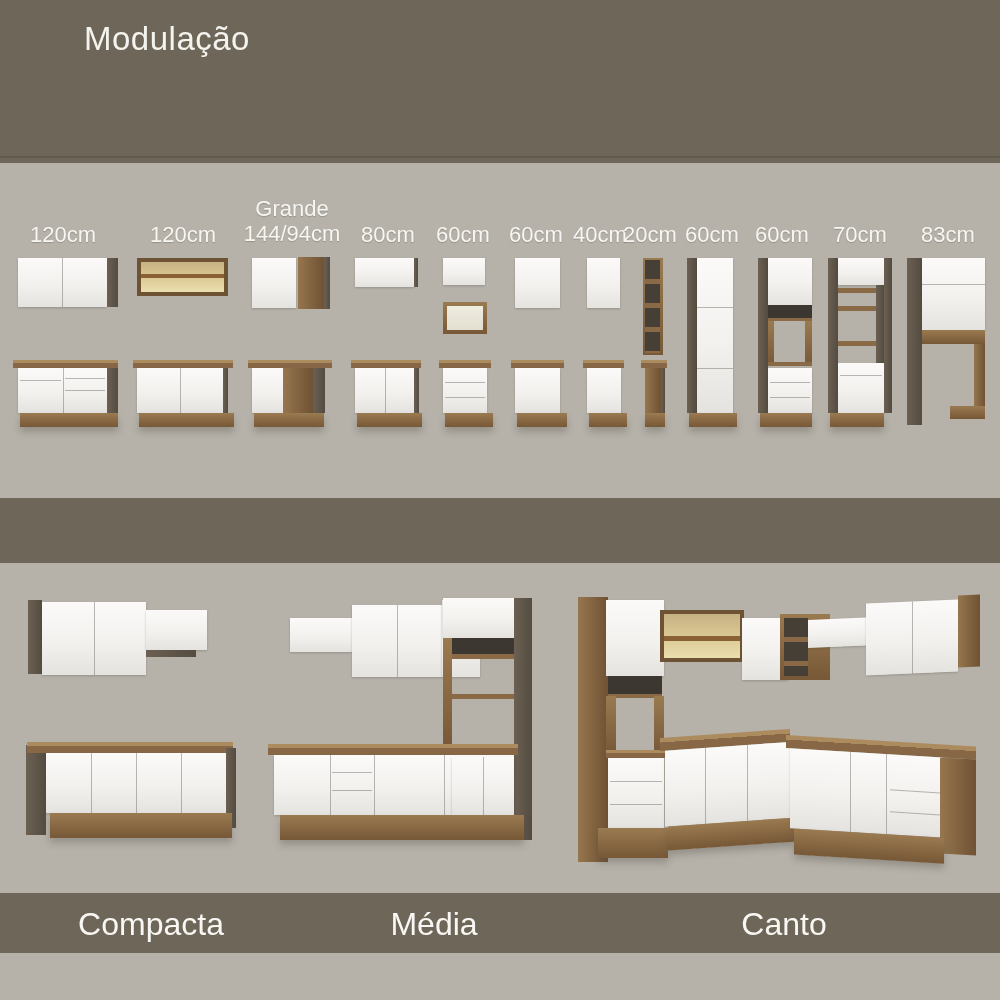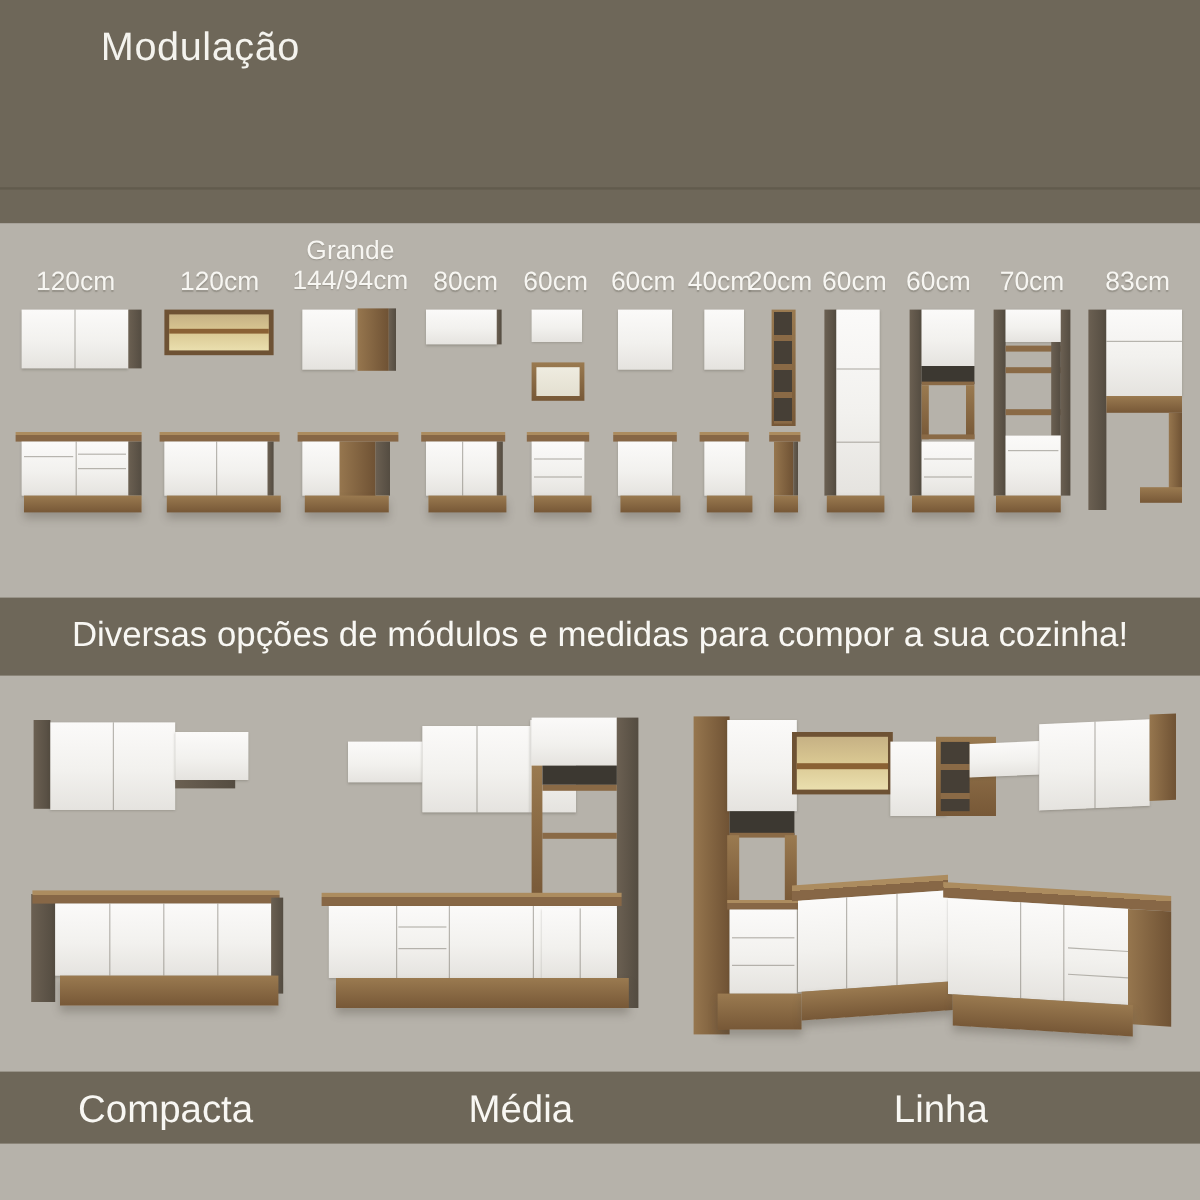--- a/index.html
+++ b/index.html
@@ -40,21 +40,21 @@
   .lnv{position:absolute;width:1px;background:rgba(120,115,105,.5)}
   .lnh{position:absolute;height:1px;background:rgba(120,115,105,.5)}
   .lnw{position:absolute;background:var(--wood)}
   .plnth{box-shadow:0 5px 7px rgba(80,75,65,.32)}
 </style>
 </head>
 <body>
 
 <div class="stage">
 
-  <div class="band" style="top:0;height:186px">
+  <div class="band" style="top:0;height:163px">
     <div class="kicker">Modulação</div>
   </div>
   <div class="seam"></div>
 
   <div class="modules">
 
     <div class="mod">
       <div class="mlabel" style="left:13px;top:64px">120cm</div>
       <div class="wf" style="left:18px;top:100px;width:89px;height:49px"></div>
       <i class="lnv" style="left:62px;top:100px;height:49px"></i>
@@ -185,21 +185,20 @@
       <div class="dk" style="left:907px;top:100px;width:15px;height:167px"></div>
       <div class="wf" style="left:922px;top:100px;width:63px;height:72px"></div>
       <i class="lnh" style="left:922px;top:126px;width:63px"></i>
       <div class="wd" style="left:922px;top:172px;width:63px;height:14px"></div>
       <div class="wdv" style="left:974px;top:186px;width:11px;height:66px"></div>
       <div class="wd" style="left:950px;top:248px;width:35px;height:13px"></div>
     </div>
   </div>
 
   <div class="band" style="top:498px;height:65px"></div>
-  <div class="banner-txt">Diversas opções de módulos e medidas para compor a sua cozinha!</div>
 
   <div class="kitchens">
 
     <div class="kit">
       <div class="dk" style="left:28px;top:37px;width:14px;height:74px"></div>
       <div class="wf" style="left:42px;top:39px;width:104px;height:73px"></div>
       <i class="lnv" style="left:94px;top:39px;height:73px"></i>
       <div class="wf" style="left:146px;top:47px;width:61px;height:40px"></div>
       <div class="dk" style="left:146px;top:87px;width:50px;height:7px"></div>
       <div class="dk" style="left:26px;top:182px;width:20px;height:90px"></div>
@@ -273,17 +272,17 @@
         <i class="lnv" style="left:100px;top:13px;height:80px"></i>
         <i class="lnh" style="left:104px;top:48px;width:50px"></i>
         <i class="lnh" style="left:104px;top:70px;width:50px"></i>
         <div class="wdv" style="left:154px;top:13px;width:36px;height:96px"></div>
         <div class="wd plnth" style="left:8px;top:93px;width:150px;height:26px"></div>
       </div>
     </div>
   </div>
 
   <div class="band" style="top:893px;height:60px"></div>
-  <div class="klabel" style="left:138px">Compacta</div>
+  <div class="klabel" style="left:151px">Compacta</div>
   <div class="klabel" style="left:434px">Média</div>
-  <div class="klabel" style="left:784px">Linha</div>
+  <div class="klabel" style="left:784px">Canto</div>
 
 </div>
 
 </body></html>

